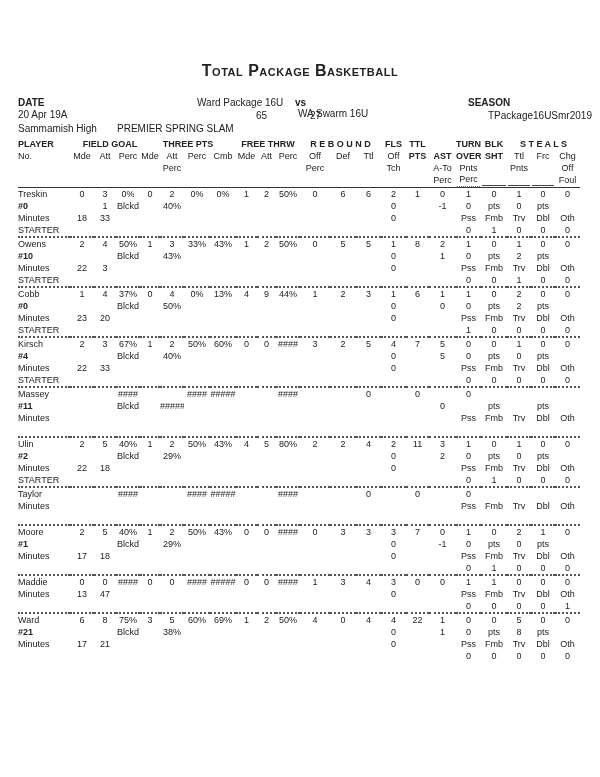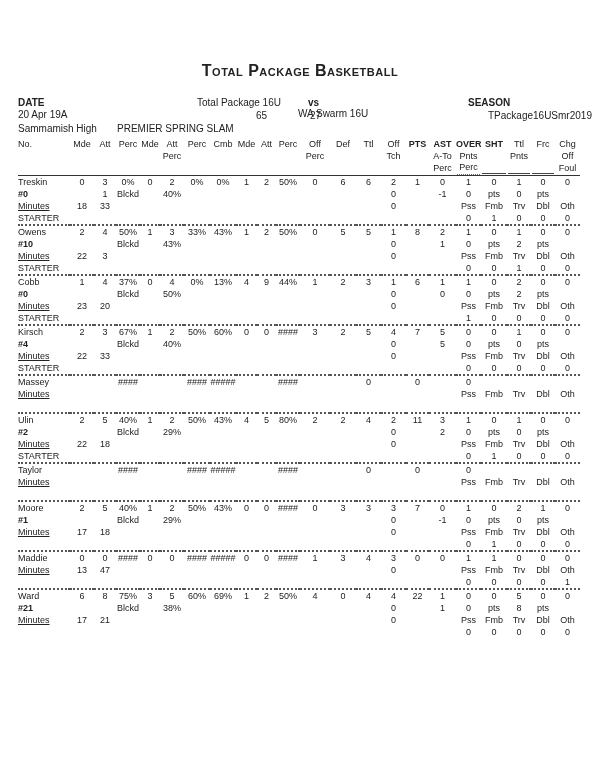--- a/index.html
+++ b/index.html
@@ -27,21 +27,21 @@
   #stats td.lbl{text-align:left;}
   tr.hdr-r3 td,tr.hdr-r4 td{font-size:8px;color:#333;}
   tr.hdr-r2 td.c0{text-align:center;}
   td.ta-l{text-align:left;}
   
   tr.p-r1 td{font-size:9px;}
   tr.p-r1 td.lbl{font-weight:normal;}
   tr.p-r2 td{font-size:8px;color:#333;}
   tr.p-r2 td.lbl{font-weight:bold;font-size:9px;padding-left:17px;color:#1a1a1a;}
   tr.p-r3 td{font-size:8.5px;color:#333;}
-  tr.p-r3 td.lbl{font-size:9px;padding-left:10px;color:#222;text-decoration:underline;}
+  tr.p-r3 td.lbl{font-size:9px;padding-left:10px;color:#222;}
   tr.p-r3 td.sm{font-size:7.5px;}
   tr.p-r4 td{font-size:7.5px;color:#333;}
   tr.p-r4 td.lbl{font-size:9px;padding-left:2px;color:#222;margin-left:20px;}
   
   tr.sep-solid td{border-top:1.6px solid #333;}
   tr.sep-dot td{border-top:2px dotted #555;}
   
   .hline{height:9px;border-bottom:1px solid #444;width:92%;margin:0 auto;}
   .dotline{display:inline-block;border-bottom:1px dotted #666;padding:0 2px 1px 2px;}
 </style>
@@ -50,22 +50,22 @@
 
 <div id="page">
 
   <div id="title" class="abs">Total Package Basketball</div>
 
   <div class="abs meta b" style="left:18px;top:97px;">DATE</div>
   <div class="abs meta" style="left:18px;top:109px;">20 Apr 19A</div>
   <div class="abs meta" style="left:18px;top:123px;">Sammamish High</div>
   <div class="abs meta" style="left:117px;top:123px;">PREMIER SPRING SLAM</div>
 
-  <div class="abs meta" style="left:197px;top:97px;">Total Package 16U</div>
-  <div class="abs meta b" style="left:308px;top:97px;">vs</div>
+  <div class="abs meta" style="left:197px;top:97px;">Ward Package 16U</div>
+  <div class="abs meta b" style="left:295px;top:97px;">vs</div>
   <div class="abs meta" style="left:298px;top:97px;margin-top:11px;">WA Swarm 16U</div>
   <div class="abs meta" style="left:256px;top:110px;">65</div>
   <div class="abs meta" style="left:310px;top:110px;">27</div>
 
   <div class="abs meta b" style="left:468px;top:97px;">SEASON</div>
   <div class="abs meta" style="left:488px;top:110px;">TPackage16USmr2019</div>
 
   <table id="stats">
     <colgroup id="cols">
         <col style="width: 52px;">
@@ -85,20 +85,33 @@
         <col style="width: 25px;">
         <col style="width: 23px;">
         <col style="width: 27px;">
         <col style="width: 25px;">
         <col style="width: 26px;">
         <col style="width: 24px;">
         <col style="width: 24px;">
         <col style="width: 25px;">
       </colgroup>
     <thead id="thead">
+      <tr>
+        <td class="lbl b">PLAYER</td>
+        <td colspan="3" class="b ta-l" style="padding-left:10px;">FIELD GOAL</td>
+        <td colspan="4" class="b ta-l">THREE PTS</td>
+        <td colspan="3" class="b">FREE THRW</td>
+        <td colspan="3" class="b">R E B O U N D</td>
+        <td class="b">FLS</td>
+        <td class="b">TTL</td>
+        <td></td>
+        <td class="b">TURN</td>
+        <td class="b">BLK</td>
+        <td colspan="3" class="b">S T E A L S</td>
+      </tr>
     <tr class="hdr-r2">
           <td class="c0 lbl">No.</td>
           <td class="c1">Mde</td>
           <td class="c2">Att</td>
           <td class="c3">Perc</td>
           <td class="c4">Mde</td>
           <td class="c5">Att</td>
           <td class="c6">Perc</td>
           <td class="c7">Cmb</td>
           <td class="c8">Mde</td>
@@ -573,20 +586,44 @@
           <td>0</td>
           <td></td>
           <td>0</td>
           <td></td>
           <td>0</td>
           <td></td>
           <td></td>
           <td></td>
           <td></td>
         </tr>
+        <tr class="p-r2">
+          <td class="lbl">#11</td>
+          <td></td>
+          <td></td>
+          <td>Blckd</td>
+          <td></td>
+          <td>#####</td>
+          <td></td>
+          <td></td>
+          <td></td>
+          <td></td>
+          <td></td>
+          <td></td>
+          <td></td>
+          <td></td>
+          <td></td>
+          <td></td>
+          <td>0</td>
+          <td></td>
+          <td>pts</td>
+          <td></td>
+          <td>pts</td>
+          <td></td>
+        </tr>
         <tr class="p-r3">
           <td class="lbl">Minutes</td>
           <td></td>
           <td></td>
           <td></td>
           <td></td>
           <td></td>
           <td></td>
           <td></td>
           <td></td>

